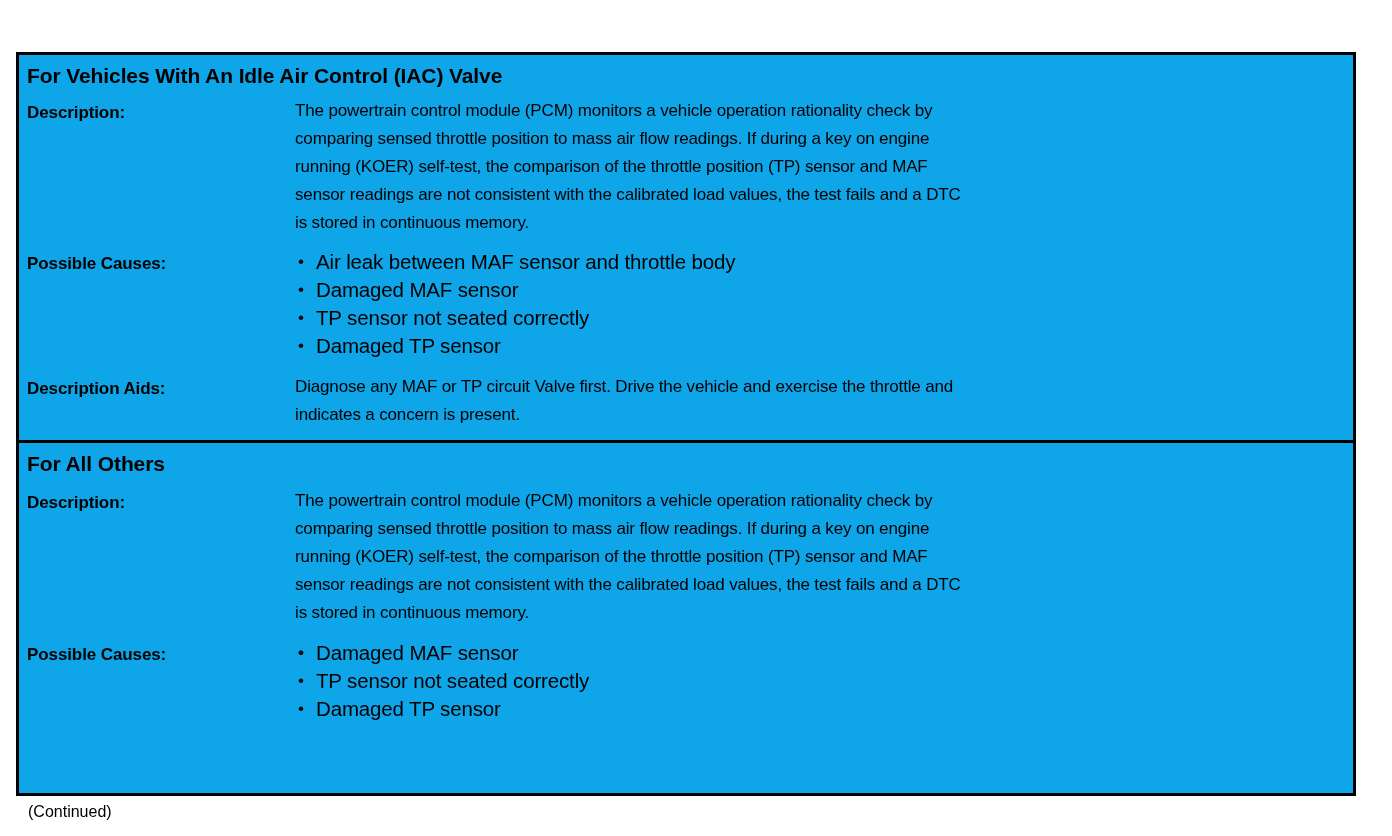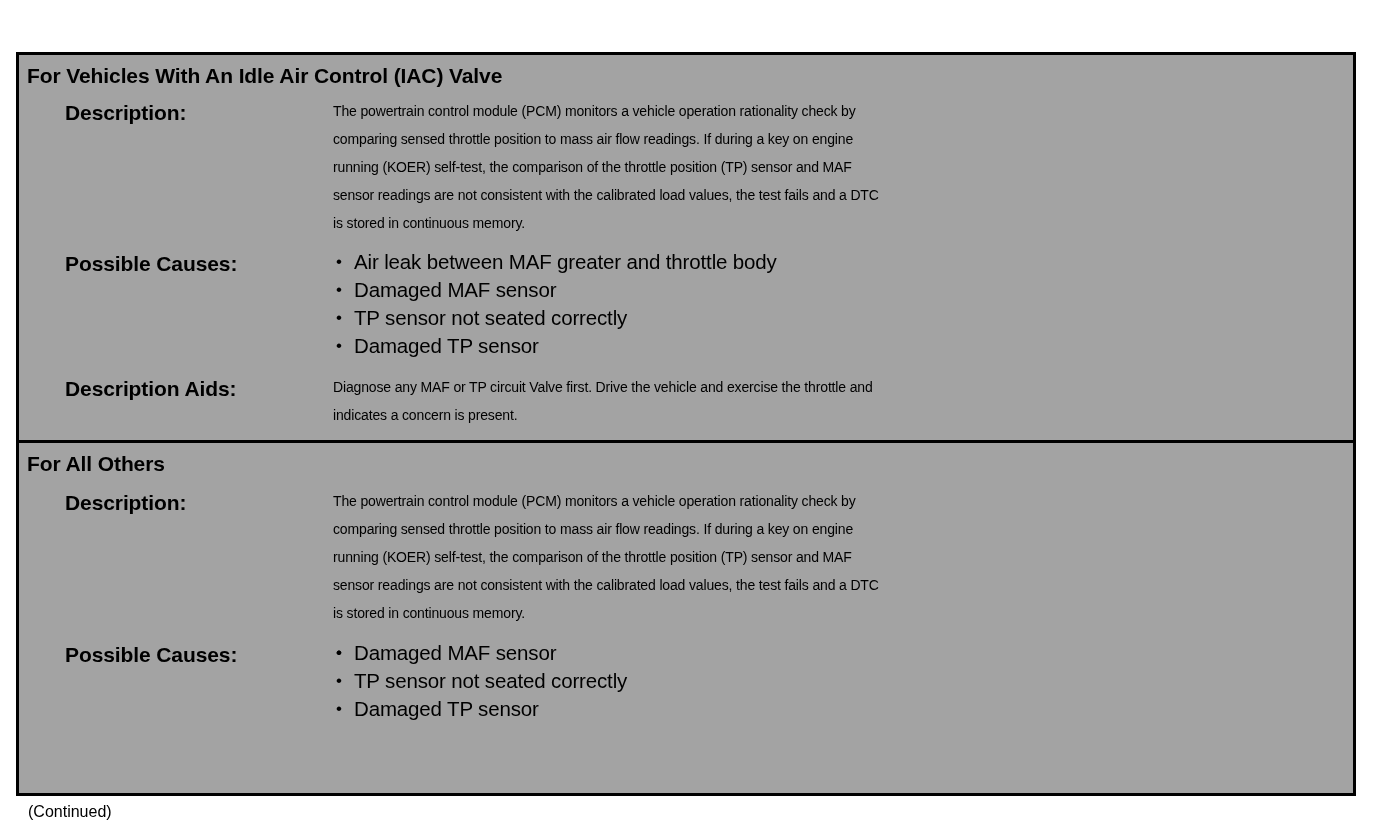--- a/index.html
+++ b/index.html
@@ -41,21 +41,21 @@
   }
 
   
   .dtc-table {
     position: absolute;
     left: 16px;
     top: 52px;
     width: 1340px;
     height: 744px;
     border: 3px solid #000000;
-    background: #a3a3a3;
+    background: #0ea5e9;
   }
 
   .section {
     position: relative;
     width: 100%;
   }
 
   .section-divider {
     width: 100%;
     height: 3px;
@@ -73,36 +73,35 @@
 
   
   .row {
     display: flex;
     align-items: flex-start;
     padding: 0 0 0 8px;
   }
 
   .row-label {
     flex: 0 0 268px;
-    font-size: 21px;
+    font-size: 17px;
     font-weight: bold;
     line-height: 28px;
     letter-spacing: -0.1px;
     white-space: nowrap;
     padding-top: 2px;
-    margin-left: 38px;
   }
 
   .row-content {
     flex: 1 1 auto;
     padding-right: 10px;
   }
 
   .para {
-    font-size: 14px;
+    font-size: 17px;
     line-height: 28px;
     letter-spacing: -0.15px;
   }
 
   .para-line {
     white-space: nowrap;
     display: block;
   }
 
   
@@ -173,21 +172,21 @@
           </div>
         </div>
       </div>
 
       <div class="row row-causes">
         <div class="row-label">Possible Causes:</div>
         <div class="row-content">
           <ul class="bullets">
             <li>
               <span class="bullet-dot">•</span>
-              <span>Air leak between MAF greater and throttle body</span>
+              <span>Air leak between MAF sensor and throttle body</span>
             </li>
             <li>
               <span class="bullet-dot">•</span>
               <span>Damaged MAF sensor</span>
             </li>
             <li>
               <span class="bullet-dot">•</span>
               <span>TP sensor not seated correctly</span>
             </li>
             <li>

